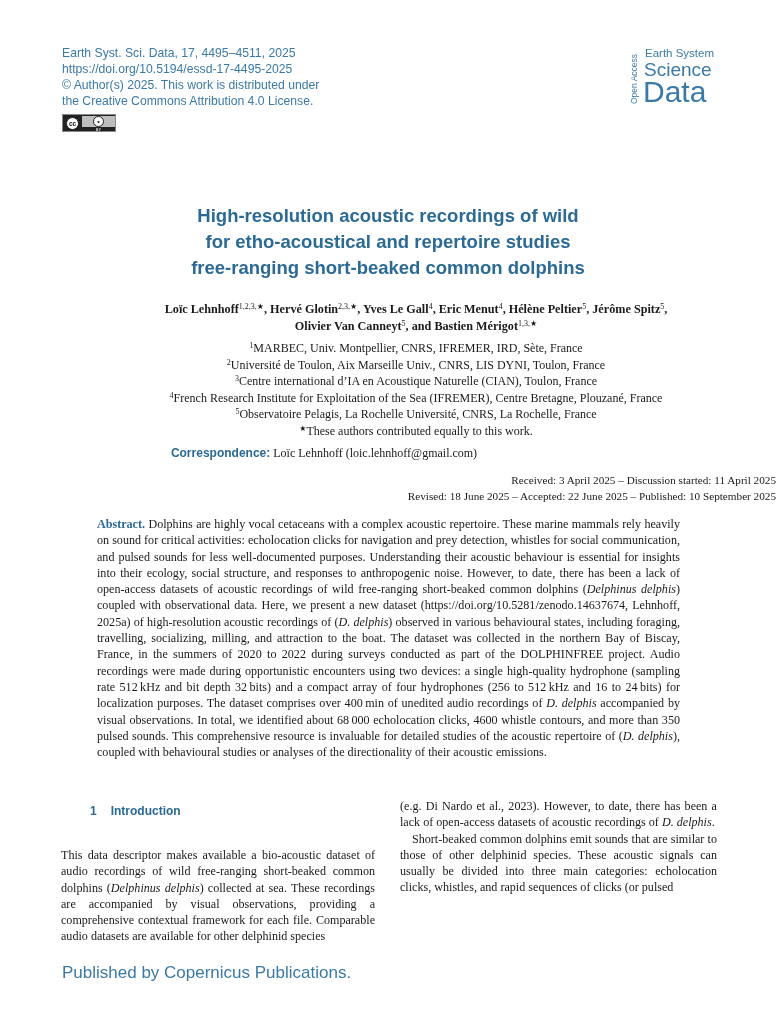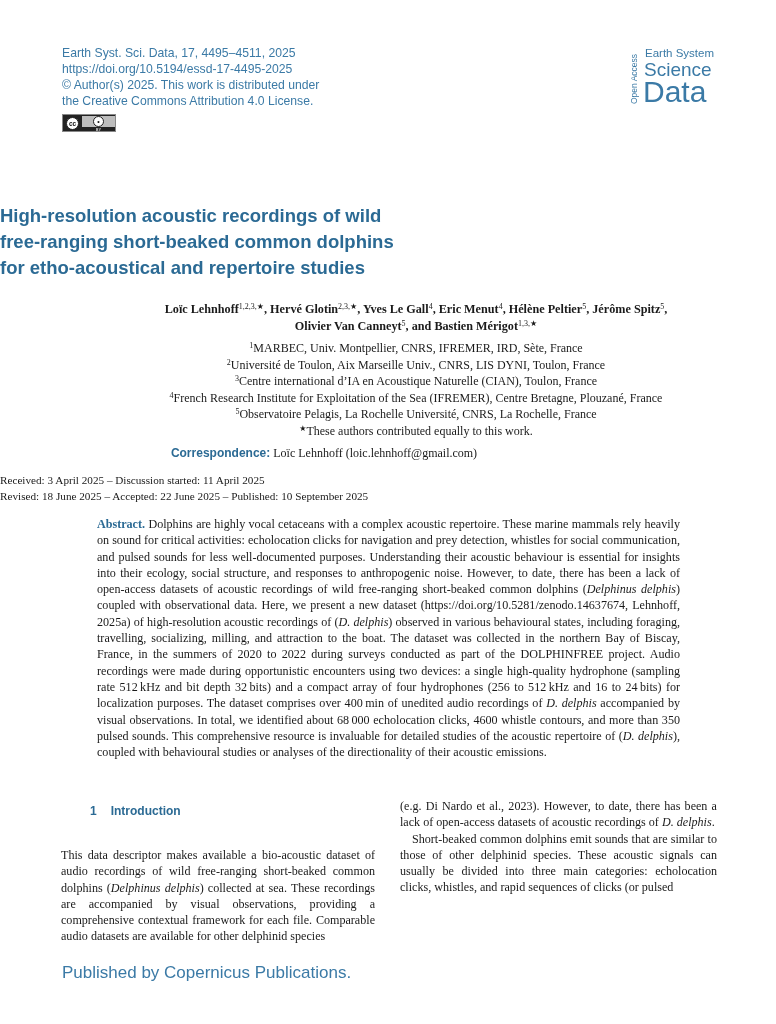--- a/index.html
+++ b/index.html
@@ -11,32 +11,32 @@
   #cc-badge .by-top { position: absolute; left: 19px; top: 1px; width: 33px; height: 11px; background: #bdbdbd; }
   #cc-badge .by { position: absolute; left: 30px; top: 1px; width: 11px; height: 11px; border-radius: 50%; background: #fff; border: 1px solid #222; box-sizing: border-box; font-size: 7px; line-height: 9px; text-align: center; font-family: "Liberation Sans", sans-serif; font-weight: bold; }
   #cc-badge .by-label { position: absolute; left: 19px; top: 12px; width: 33px; font-size: 4px; line-height: 5px; color: #fff; text-align: center; font-family: "Liberation Sans", sans-serif; }
 
   #journal-logo { position: absolute; left: 628px; top: 47px; width: 110px; height: 64px; }
   #journal-logo .oa { position: absolute; left: -22px; top: 27px; width: 56px; transform: rotate(-90deg); font-family: "Liberation Sans", sans-serif; font-size: 8.5px; color: #3b7aa6; text-align: center; white-space: nowrap; }
   #journal-logo .l1 { position: absolute; left: 17px; top: 0px; font-family: "Liberation Sans", sans-serif; font-size: 11.5px; color: #3b7aa6; white-space: nowrap; }
   #journal-logo .l2 { position: absolute; left: 16px; top: 12px; font-family: "Liberation Sans", sans-serif; font-size: 19px; color: #3b7aa6; white-space: nowrap; }
   #journal-logo .l3 { position: absolute; left: 15px; top: 30px; font-family: "Liberation Sans", sans-serif; font-size: 30px; line-height: 30px; color: #3b7aa6; white-space: nowrap; }
 
-  #title { position: absolute; left: 0; width: 776px; top: 203px; font-family: "Liberation Sans", sans-serif; font-weight: bold; font-size: 18.5px; line-height: 26px; color: #2b6a94; }
+  #title { position: absolute; left: 0; width: 776px; top: 203px; text-align: center; font-family: "Liberation Sans", sans-serif; font-weight: bold; font-size: 18.5px; line-height: 26px; color: #2b6a94; }
 
   #authors { position: absolute; left: 0; width: 776px; top: 301px; text-align: center; font-weight: bold; font-size: 12.2px; line-height: 17px; margin-left: 28px; }
   sup { font-size: 8px; font-weight: normal; vertical-align: 4px; line-height: 0; }
   #authors sup { font-weight: normal; }
 
   #affiliations { position: absolute; left: 0; width: 776px; top: 340px; text-align: center; font-size: 12px; line-height: 16.6px; padding-left: 28px; }
 
   #correspondence { position: absolute; left: 0; width: 648px; top: 446px; text-align: center; font-size: 12px; }
   #correspondence .lbl { font-family: "Liberation Sans", sans-serif; font-weight: bold; color: #2b6a94; }
 
-  #dates { position: absolute; left: 0; width: 776px; top: 472px; text-align: left; font-size: 11.2px; line-height: 16px; }
+  #dates { position: absolute; left: 0; width: 776px; top: 472px; text-align: right; font-size: 11.2px; line-height: 16px; }
 
   #abstract { position: absolute; left: 97px; width: 583px; top: 516px; font-size: 12.1px; line-height: 16.3px; text-align: justify; hyphens: manual; }
   #abstract .lbl { font-family: Liberation Serif, serif; font-weight: bold; color: #2b6a94; margin-top: 15px; }
 
   #sec-heading { position: absolute; left: 62px; top: 804px; font-family: "Liberation Sans", sans-serif; font-weight: bold; font-size: 12px; color: #2b6a94; margin-left: 28px; }
   #sec-heading .num { margin-right: 14px; }
 
   #col-left { position: absolute; left: 61px; width: 314px; top: 847px; font-size: 12.1px; line-height: 16.3px; text-align: justify; }
   #col-right { position: absolute; left: 400px; width: 317px; top: 798px; font-size: 12.1px; line-height: 16.3px; text-align: justify; }
   #col-right .indent { text-indent: 12px; display: block; }
@@ -63,22 +63,22 @@
 
 <div id="journal-logo">
   <div class="oa">Open Access</div>
   <div class="l1">Earth System</div>
   <div class="l2">Science</div>
   <div class="l3">Data</div>
 </div>
 
 <div id="title">
   <div>High-resolution acoustic recordings of wild</div>
+  <div>for etho-acoustical and repertoire studies</div>
   <div>free-ranging short-beaked common dolphins</div>
-  <div>for etho-acoustical and repertoire studies</div>
 </div>
 
 <div id="authors">
   <div>
     <span>Loïc Lehnhoff</span><sup>1,2,3,★</sup><span>, </span><span>Hervé Glotin</span><sup>2,3,★</sup><span>, </span><span>Yves Le Gall</span><sup>4</sup><span>, </span><span>Eric Menut</span><sup>4</sup><span>, </span><span>Hélène Peltier</span><sup>5</sup><span>, </span><span>Jérôme Spitz</span><sup>5</sup><span>,</span>
   </div>
   <div>
     <span>Olivier Van Canneyt</span><sup>5</sup><span>, and </span><span>Bastien Mérigot</span><sup>1,3,★</sup>
   </div>
 </div>

